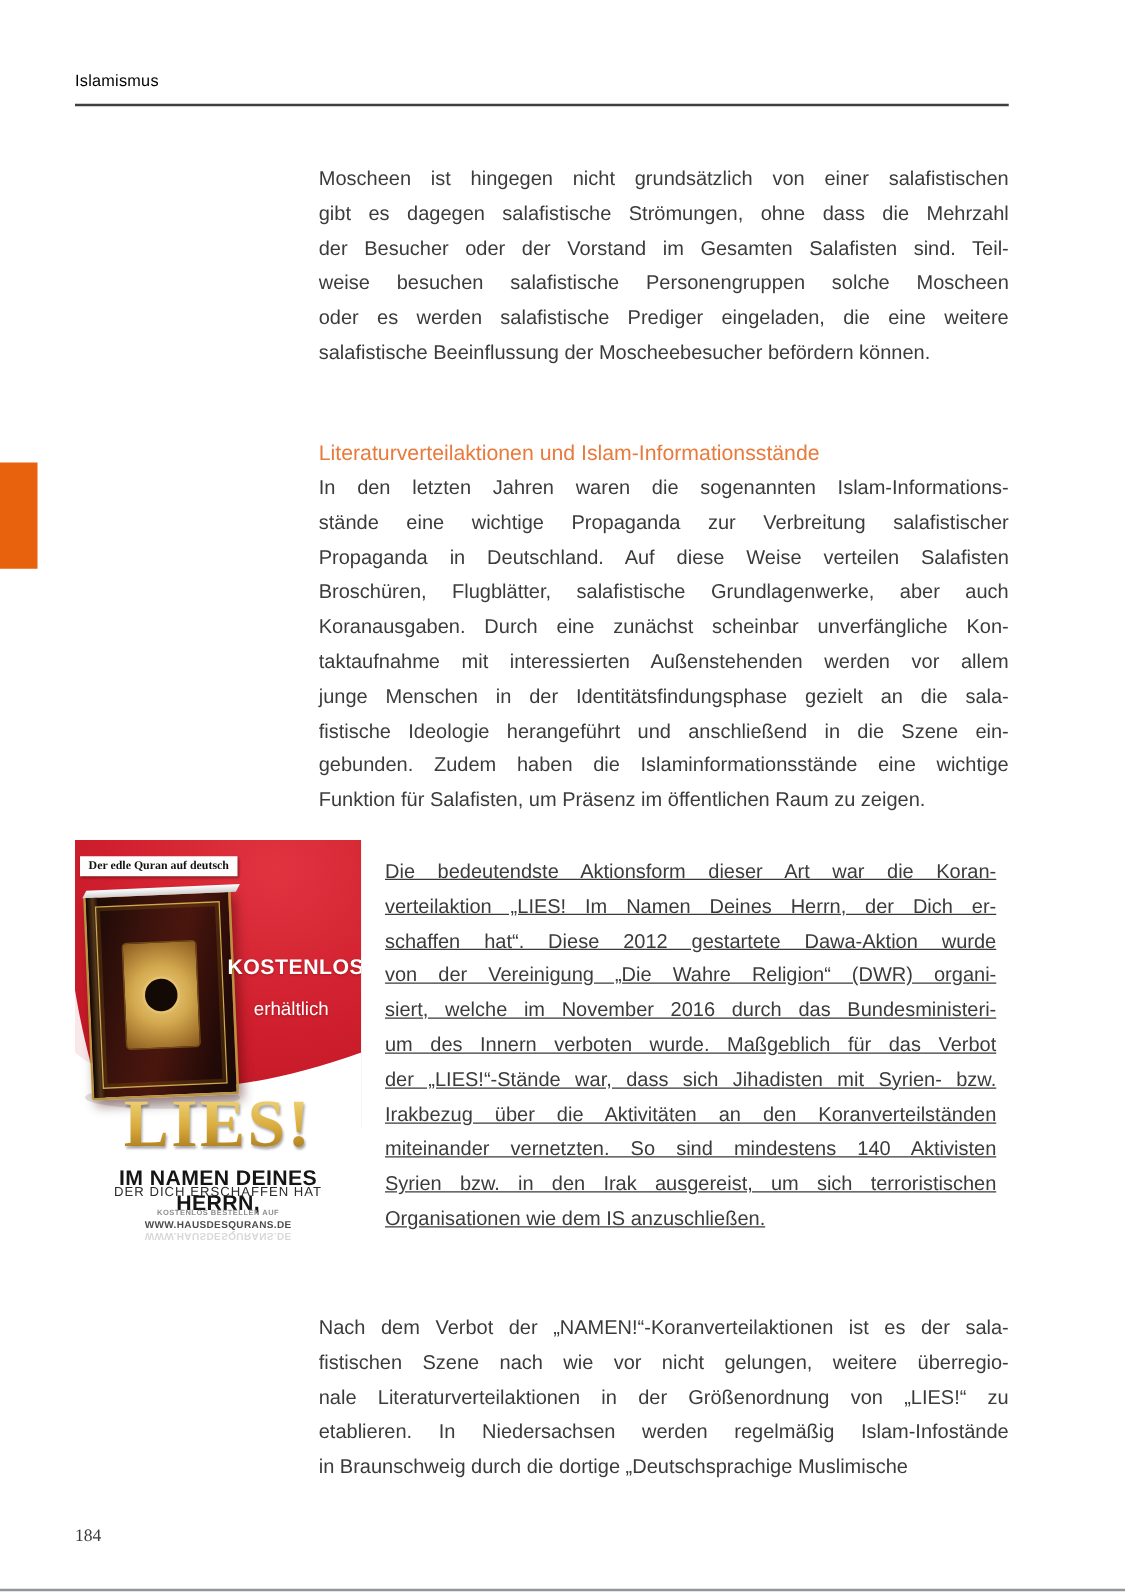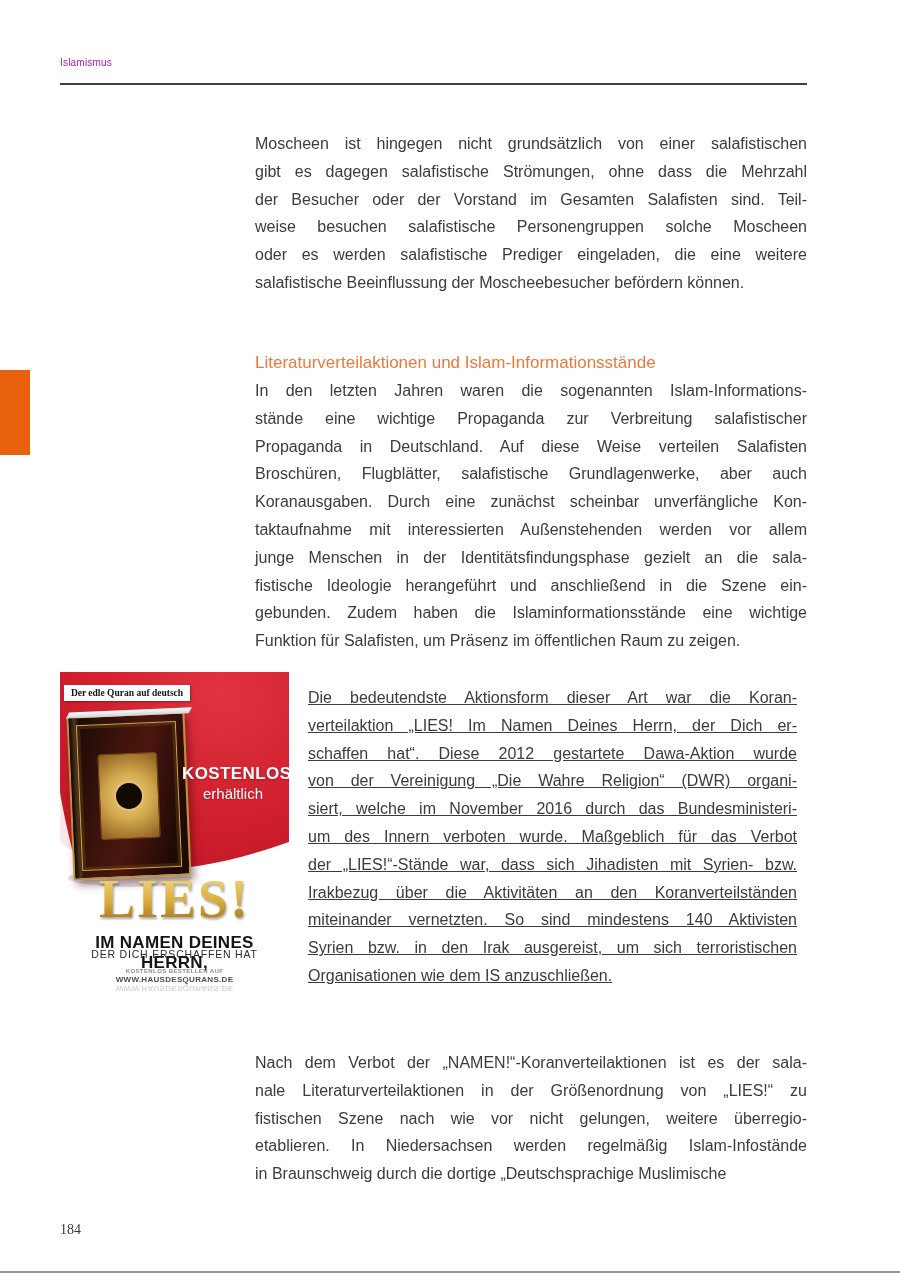--- a/index.html
+++ b/index.html
@@ -4,21 +4,21 @@
 <style>
   html,body { margin:0; padding:0; background:#e9e9e9; }
   .page {
     position:relative; width:900px; height:1276px; margin:0 auto;
     background:#ffffff; overflow:hidden;
     font-family:"Liberation Sans", sans-serif; color:#3b3b3b;
   }
   
   .header-title {
     position:absolute; left:60px; top:57px;
-    font-size:10px; letter-spacing:.2px; color:#a21caf;
+    font-size:13px; letter-spacing:.2px; color:#000000;
   }
   .header-rule {
     position:absolute; left:60px; top:83px; width:747px; height:1.5px;
     background:#3f3f3f;
   }
   
   .chapter-tab {
     position:absolute; left:0; top:370px; width:30px; height:85px;
     background:#e8620d;
   }
@@ -86,21 +86,21 @@
   }
   .book-spine {
     position:absolute; left:0; top:0; bottom:0; width:9px;
     background:linear-gradient(90deg,#0e0503,#52361a 60%,#2a130a);
   }
   .kostenlos-block {
     position:absolute; left:122px; top:92px; width:102px; text-align:center;
     color:#ffffff; text-shadow:0 1px 2px rgba(100,0,0,.4);
   }
   .kostenlos-main { font-size:17px; font-weight:bold; letter-spacing:.4px; }
-  .kostenlos-sub  { font-size:15px; margin-top:1px; }
+  .kostenlos-sub  { font-size:15px; margin-top:15px; }
   .lies-title {
     position:absolute; left:0; top:200px; width:229px; text-align:center;
     font-family:"Liberation Serif", serif; font-weight:bold; font-size:54px;
     letter-spacing:2px; line-height:1;
     background:linear-gradient(180deg,#f2d87e 5%, #d9ab3c 55%, #a4741a 95%);
     -webkit-background-clip:text; background-clip:text; color:transparent;
     filter:drop-shadow(1px 2px 1px rgba(0,0,0,.35));
   }
   .lies-sub1 {
     position:absolute; left:0; top:261px; width:229px; text-align:center;
@@ -193,22 +193,22 @@
       <div class="tline">um des Innern verboten wurde. Maßgeblich für das Verbot</div>
       <div class="tline">der „LIES!“-Stände war, dass sich Jihadisten mit Syrien- bzw.</div>
       <div class="tline">Irakbezug über die Aktivitäten an den Koranverteilständen</div>
       <div class="tline">miteinander vernetzten. So sind mindestens 140 Aktivisten</div>
       <div class="tline">Syrien bzw. in den Irak ausgereist, um sich terroristischen</div>
       <div class="tline">Organisationen wie dem IS anzuschließen.</div>
     </div>
 
   <div class="textblock" id="p4">
       <div class="tline">Nach dem Verbot der „NAMEN!“-Koranverteilaktionen ist es der sala-</div>
+      <div class="tline">fistischen Szene nach wie vor nicht gelungen, weitere überregio-</div>
       <div class="tline">nale Literaturverteilaktionen in der Größenordnung von „LIES!“ zu</div>
-      <div class="tline">fistischen Szene nach wie vor nicht gelungen, weitere überregio-</div>
       <div class="tline">etablieren. In Niedersachsen werden regelmäßig Islam-Infostände</div>
       <div class="tline">in Braunschweig durch die dortige „Deutschsprachige Muslimische</div>
     </div>
 
   <div class="page-number">184</div>
   <div class="bottom-rule"></div>
 
 </div>
 
 </body></html>

